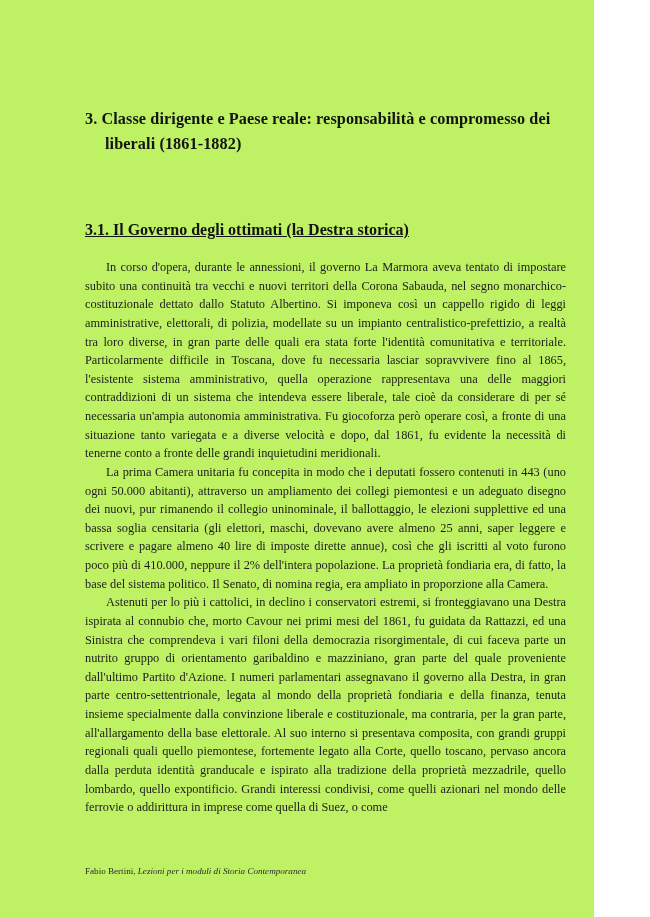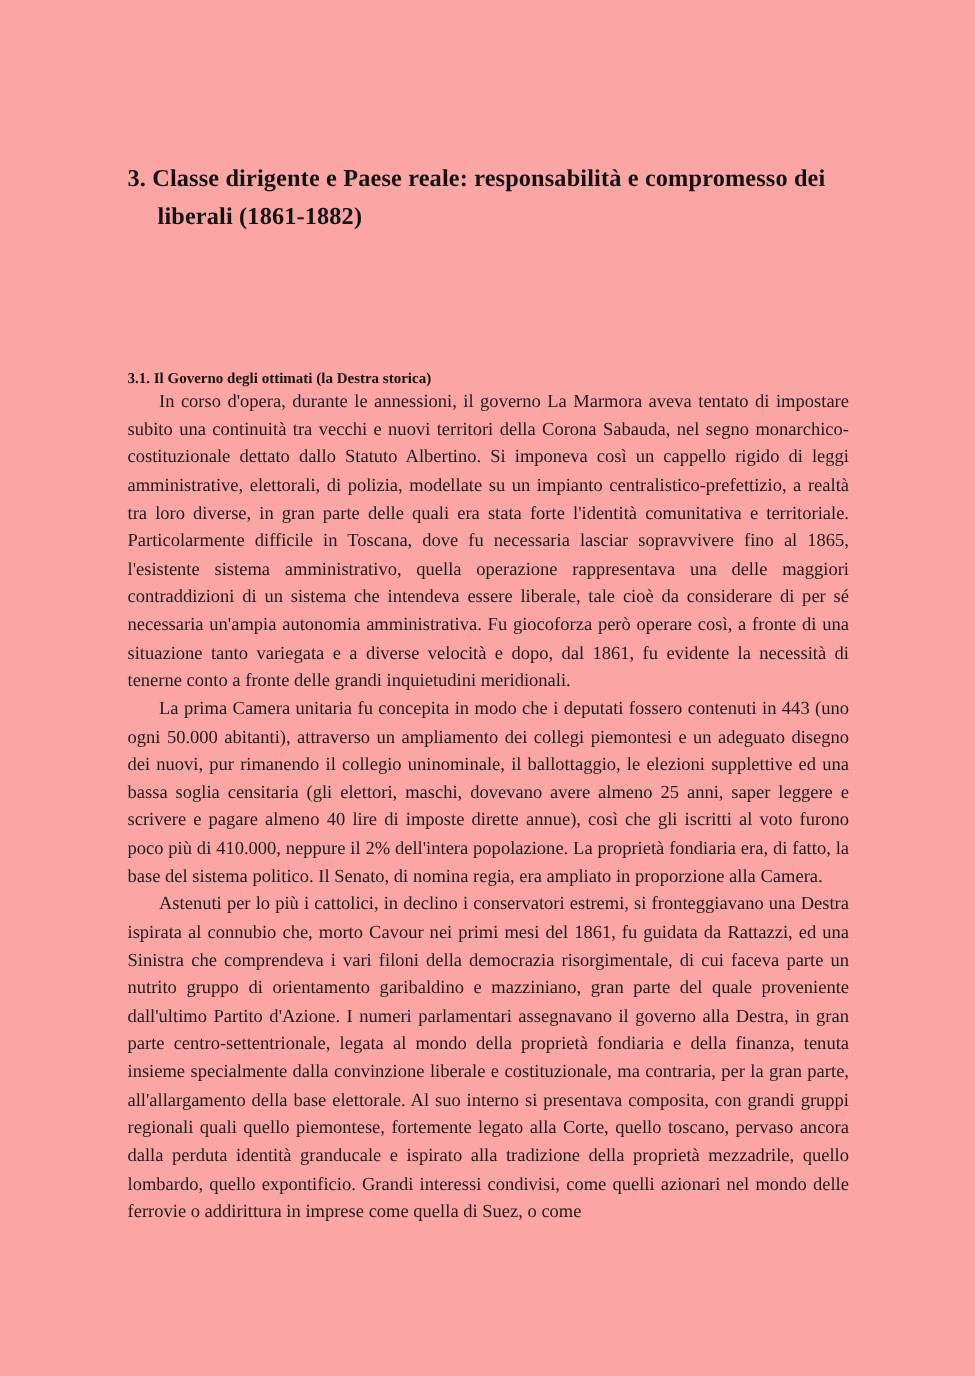--- a/index.html
+++ b/index.html
@@ -14,23 +14,23 @@
     position: relative;
     font-family: "Liberation Serif", "DejaVu Serif", serif;
     color: #1a1a1a;
     overflow: hidden;
   }
 
   .page {
     position: absolute;
     left: 0;
     top: 0;
-    width: 650px;
+    width: 594px;
     height: 917px;
-    background: #fca5a5;
+    background: #bef264;
   }
 
   
   .chapter-title {
     position: absolute;
     left: 85px;
     top: 96px;
     width: 482px;
     font-size: 16.2px;
     font-weight: bold;
@@ -38,26 +38,27 @@
     letter-spacing: 0.1px;
     color: #131313;
     text-indent: -20px;
     padding-left: 20px;
   }
 
   
   .section-heading {
     position: absolute;
     left: 85px;
-    top: 237px;
+    top: 209px;
     width: 482px;
-    font-size: 10px;
+    font-size: 16px;
     font-weight: bold;
     line-height: 15px;
     color: #131313;
+    text-decoration: underline;
   }
 
   
   .body-block {
     position: absolute;
     left: 85px;
     top: 258px;
     width: 481px;
     font-size: 12.35px;
     line-height: 18.62px;
@@ -100,15 +101,16 @@
 
   <h2 class="section-heading">3.1. Il Governo degli ottimati (la Destra storica)</h2>
 
   <div class="body-block">
     <p>In corso d'opera, durante le annessioni, il governo La Marmora aveva tentato di impostare subito una continuità tra vecchi e nuovi territori della Corona Sabauda, nel segno monarchico-costituzionale dettato dallo Statuto Albertino. Si imponeva così un cappello rigido di leggi amministrative, elettorali, di polizia, modellate su un impianto centralistico-prefettizio, a realtà tra loro diverse, in gran parte delle quali era stata forte l'identità comunitativa e territoriale. Particolarmente difficile in Toscana, dove fu necessaria lasciar sopravvivere fino al 1865, l'esistente sistema amministrativo, quella operazione rappresentava una delle maggiori contraddizioni di un sistema che intendeva essere liberale, tale cioè da considerare di per sé necessaria un'ampia autonomia amministrativa. Fu giocoforza però operare così, a fronte di una situazione tanto variegata e a diverse velocità e dopo, dal 1861, fu evidente la necessità di tenerne conto a fronte delle grandi inquietudini meridionali.</p>
     <p>La prima Camera unitaria fu concepita in modo che i deputati fossero contenuti in 443 (uno ogni 50.000 abitanti), attraverso un ampliamento dei collegi piemontesi e un adeguato disegno dei nuovi, pur rimanendo il collegio uninominale, il ballottaggio, le elezioni supplettive ed una bassa soglia censitaria (gli elettori, maschi, dovevano avere almeno 25 anni, saper leggere e scrivere e pagare almeno 40 lire di imposte dirette annue), così che gli iscritti al voto furono poco più di 410.000, neppure il 2% dell'intera popolazione. La proprietà fondiaria era, di fatto, la base del sistema politico. Il Senato, di nomina regia, era ampliato in proporzione alla Camera.</p>
     <p>Astenuti per lo più i cattolici, in declino i conservatori estremi, si fronteggiavano una Destra ispirata al connubio che, morto Cavour nei primi mesi del 1861, fu guidata da Rattazzi, ed una Sinistra che comprendeva i vari filoni della democrazia risorgimentale, di cui faceva parte un nutrito gruppo di orientamento garibaldino e mazziniano, gran parte del quale proveniente dall'ultimo Partito d'Azione. I numeri parlamentari assegnavano il governo alla Destra, in gran parte centro-settentrionale, legata al mondo della proprietà fondiaria e della finanza, tenuta insieme specialmente dalla convinzione liberale e costituzionale, ma contraria, per la gran parte, all'allargamento della base elettorale. Al suo interno si presentava composita, con grandi gruppi regionali quali quello piemontese, fortemente legato alla Corte, quello toscano, pervaso ancora dalla perduta identità granducale e ispirato alla tradizione della proprietà mezzadrile, quello lombardo, quello expontificio. Grandi interessi condivisi, come quelli azionari nel mondo delle ferrovie o addirittura in imprese come quella di Suez, o come</p>
   </div>
 
   <div class="page-footer">
+    <div class="footer-line"><span>Fabio Bertini, </span><em>Lezioni per i moduli di Storia Contemporanea</em></div>
   </div>
 
 </div>
 
 </body></html>

